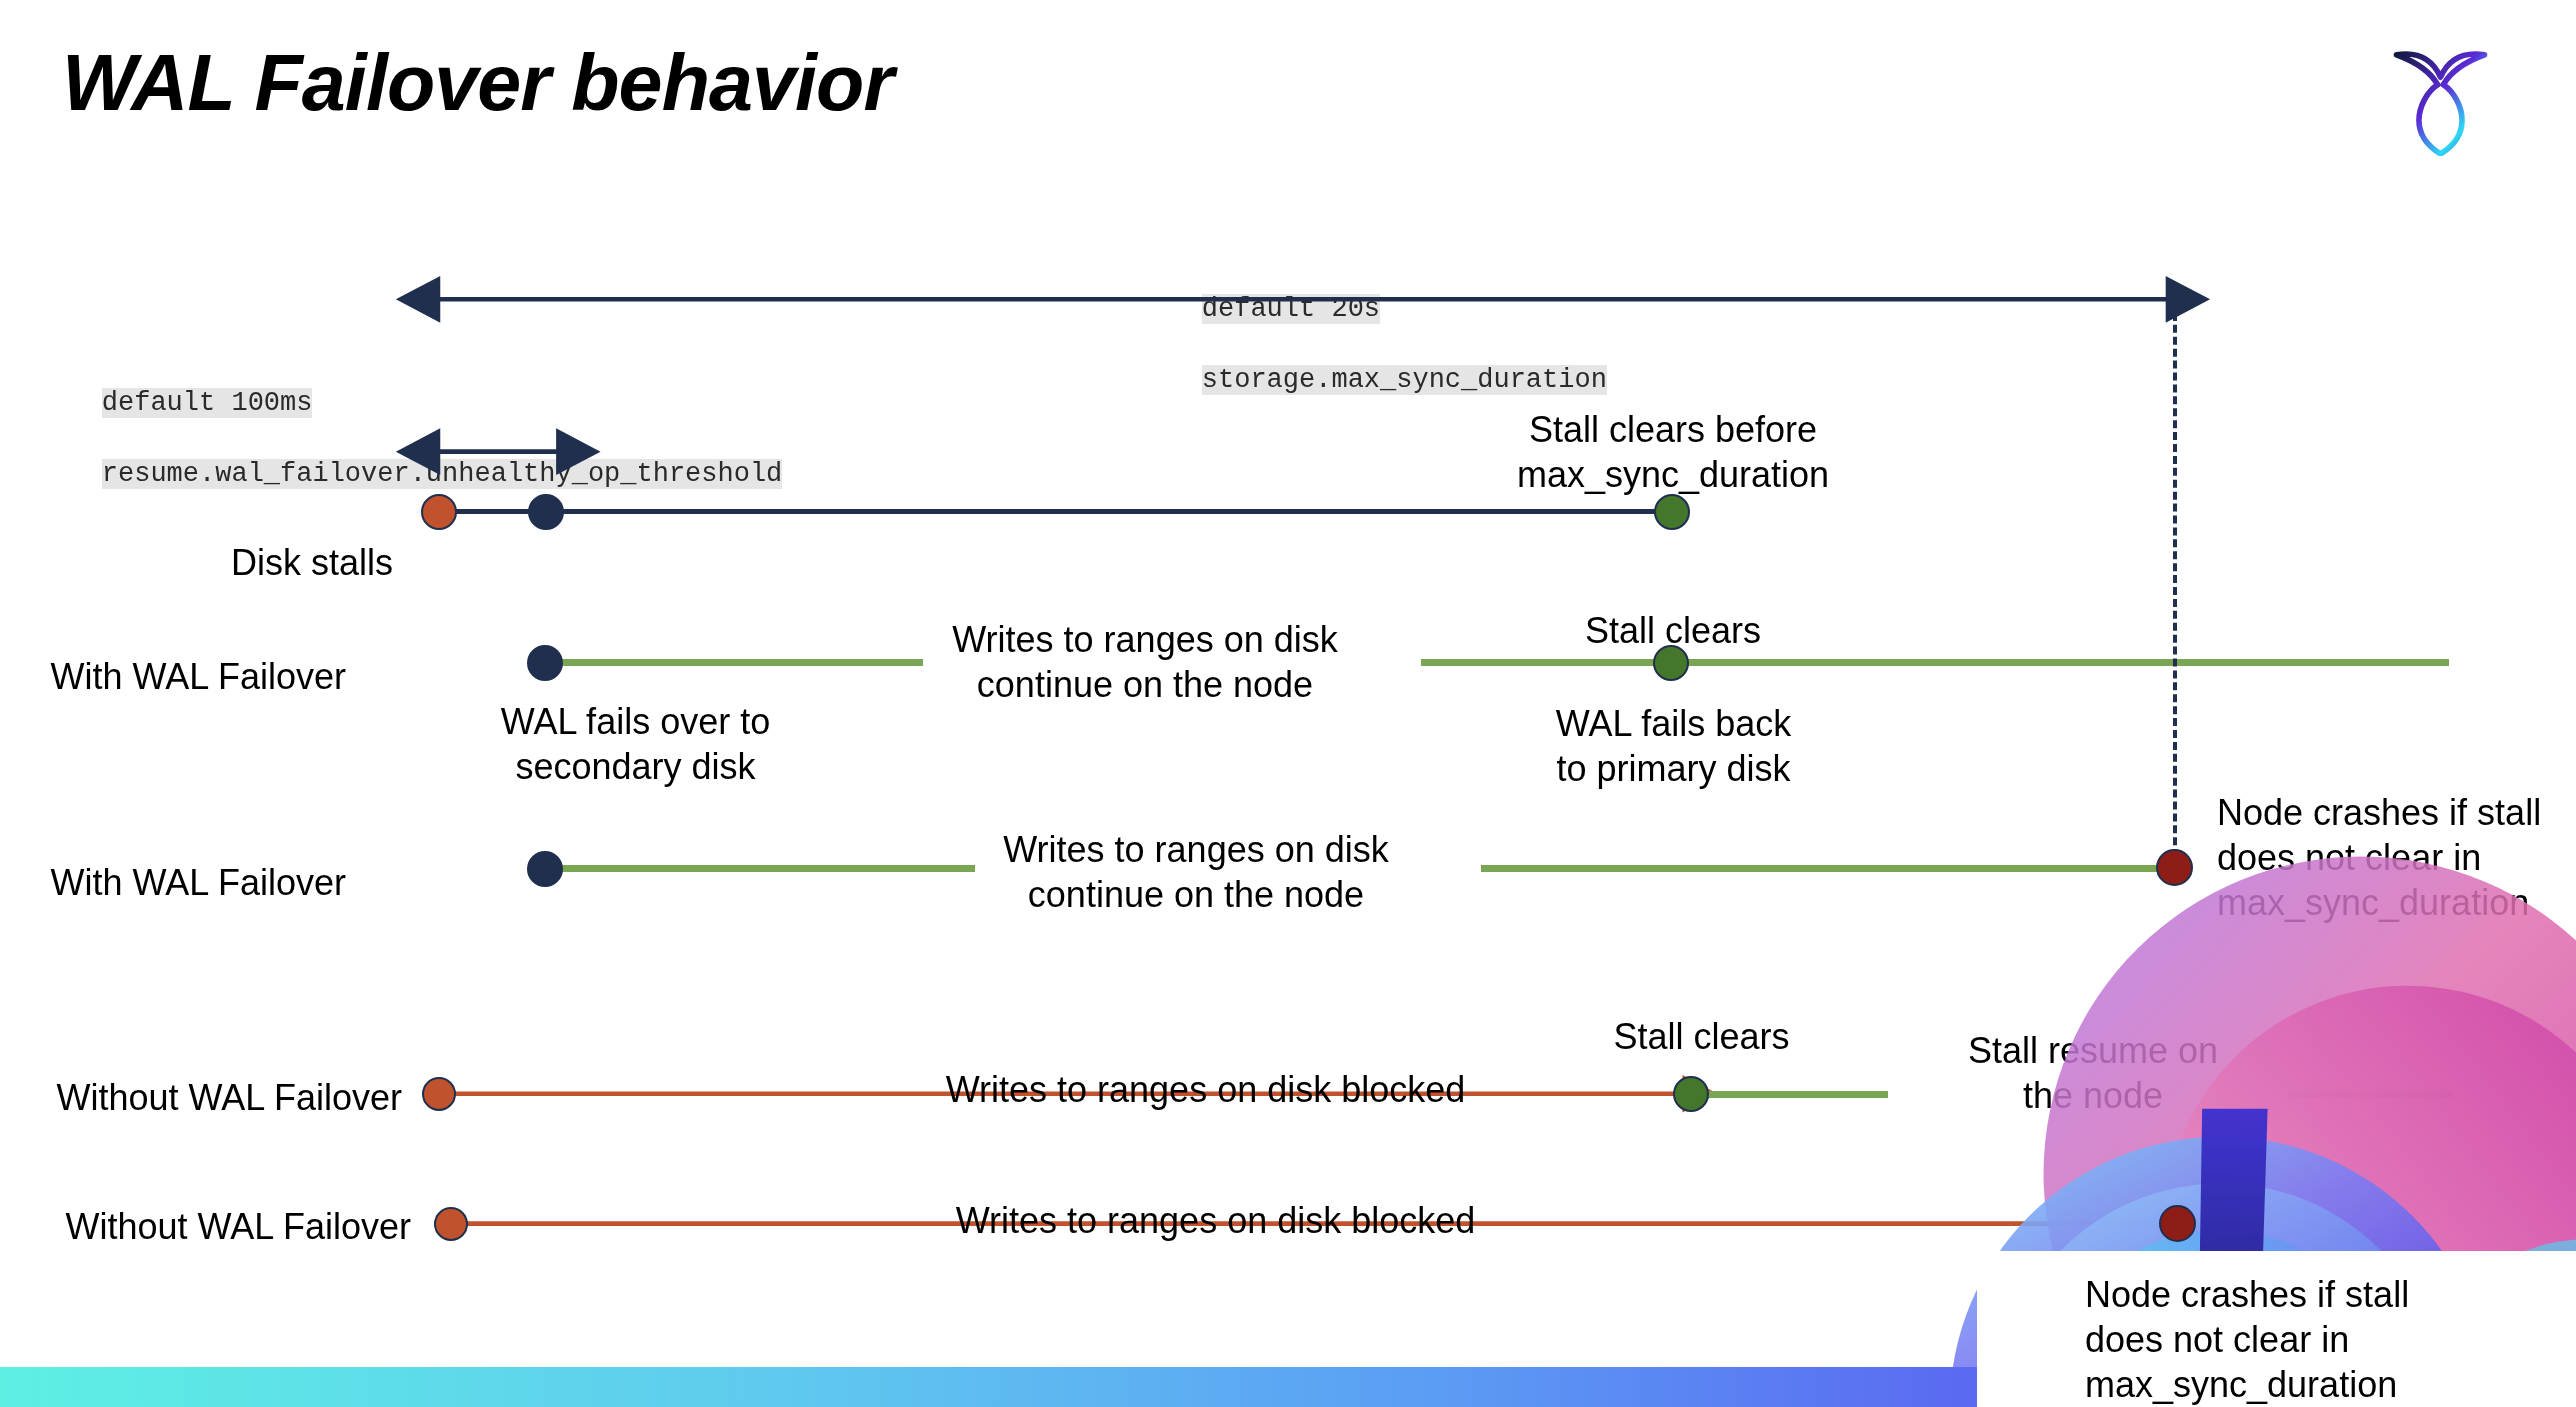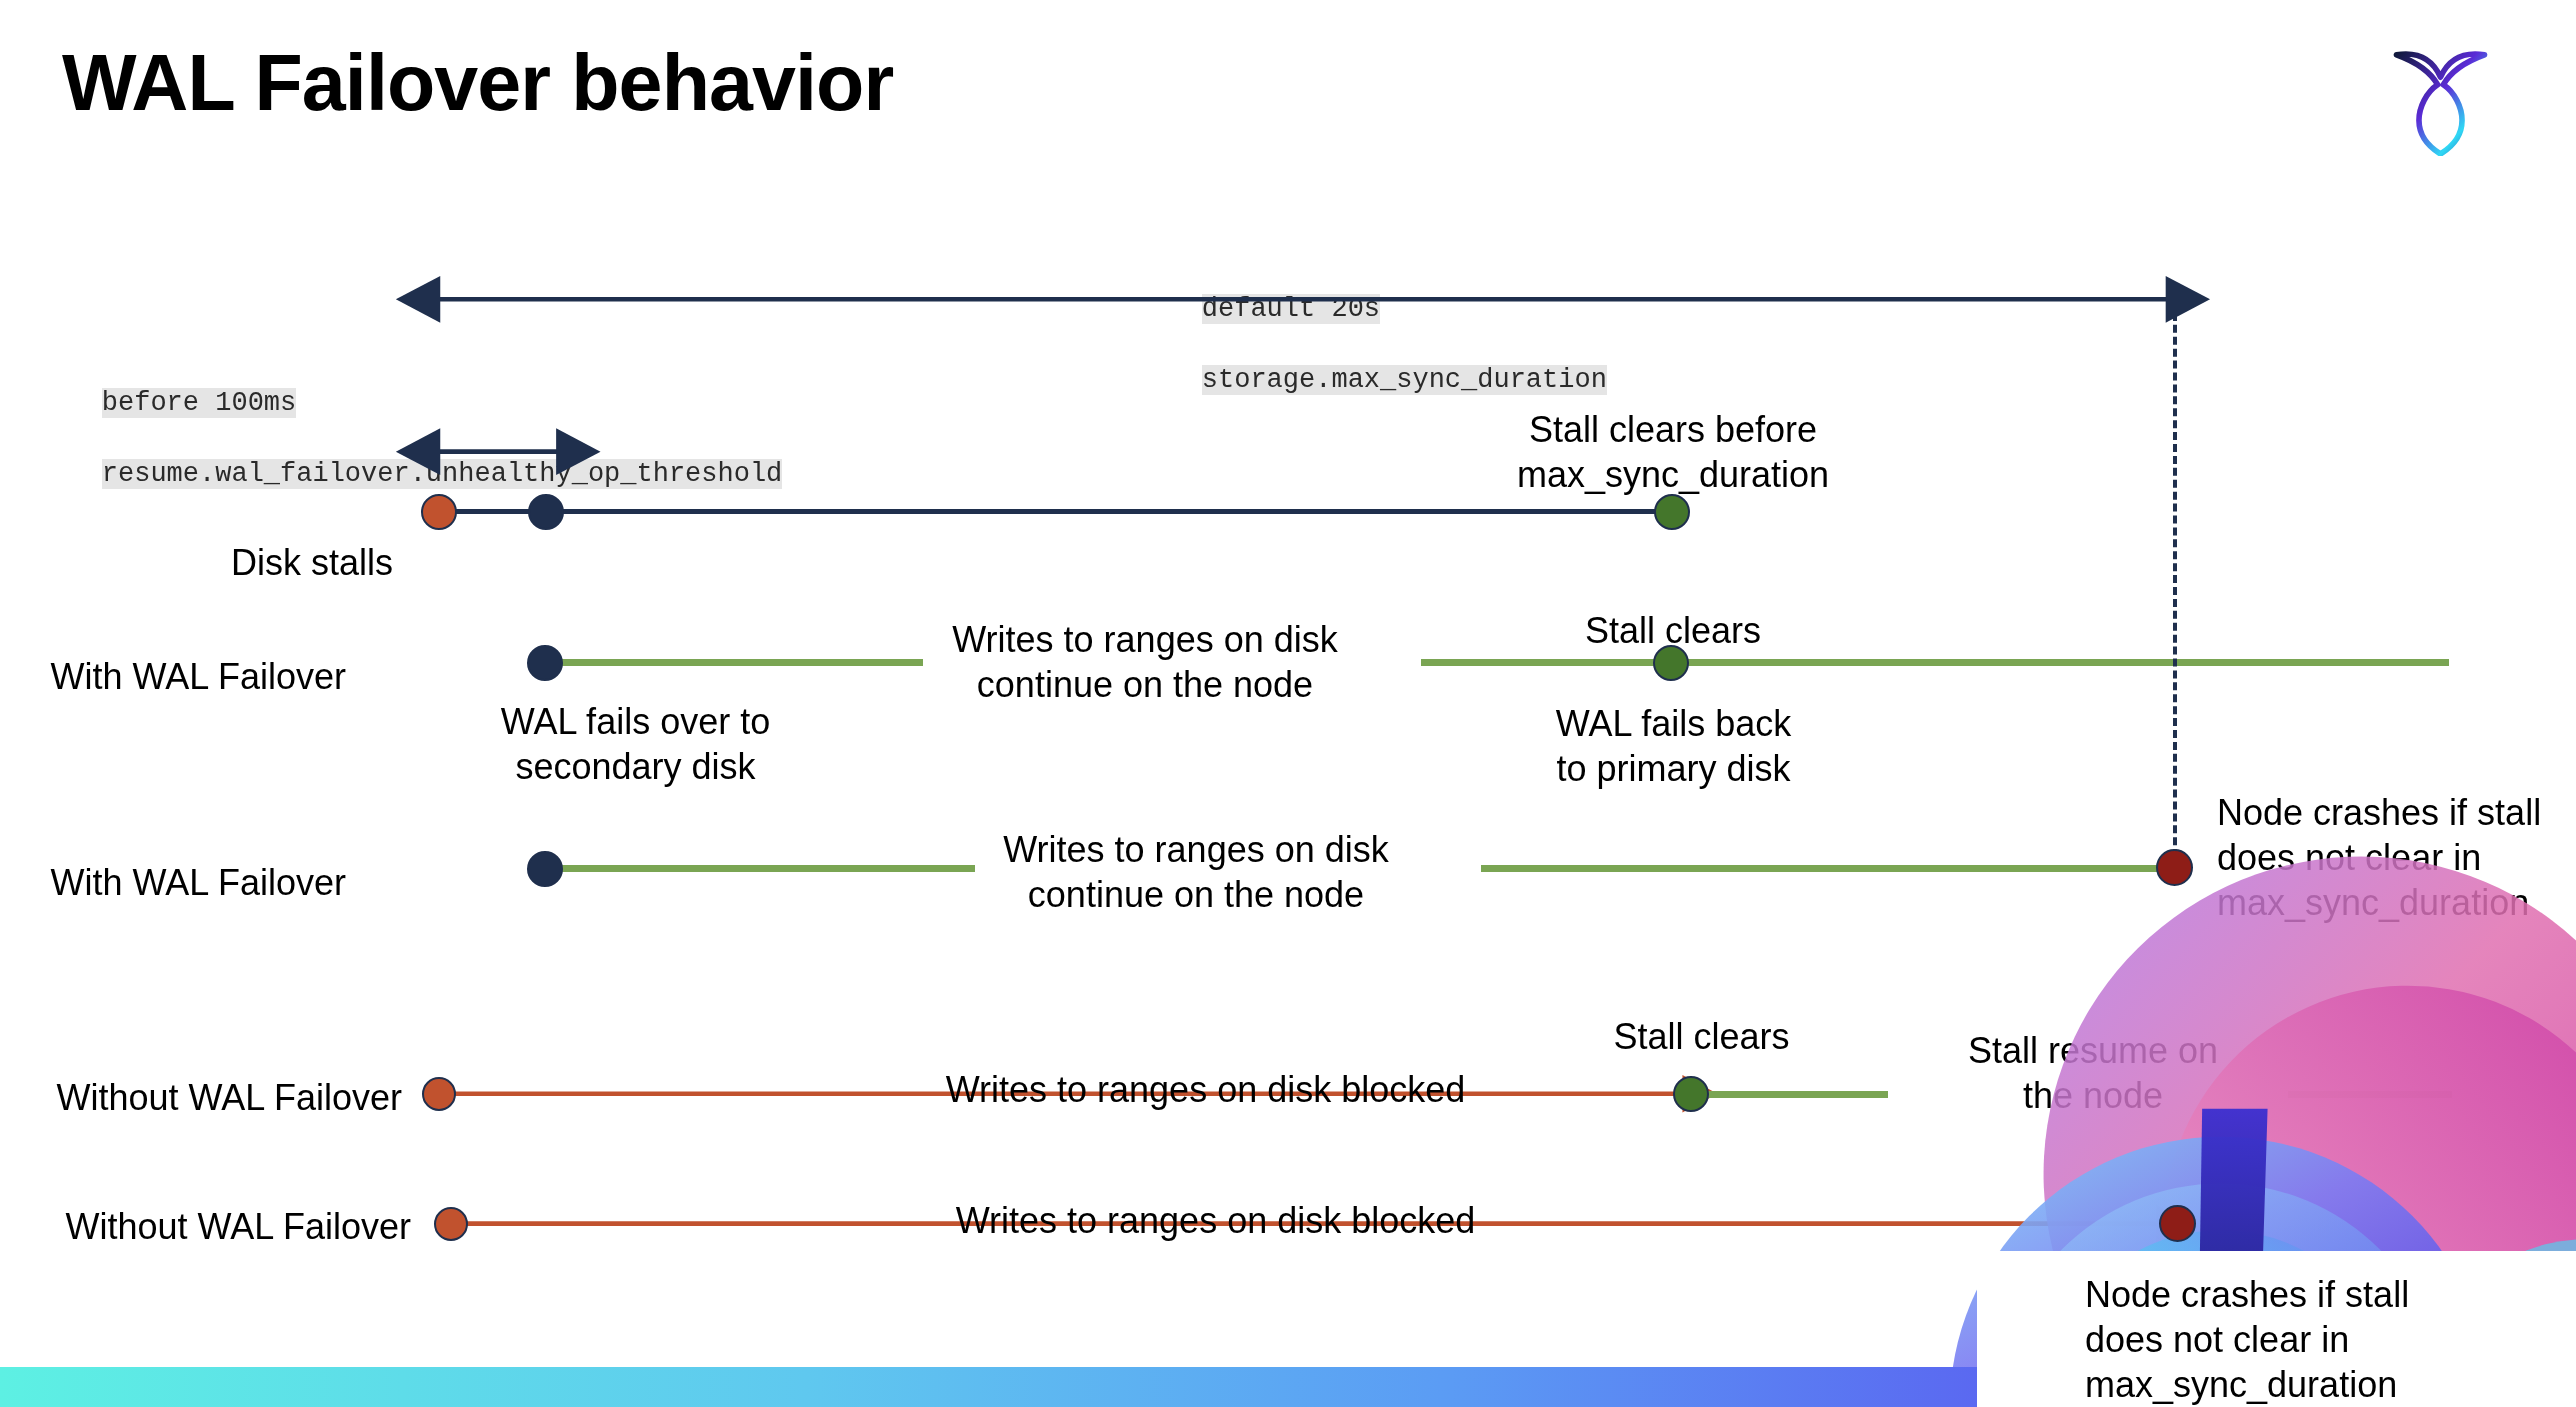--- a/index.html
+++ b/index.html
@@ -8,21 +8,21 @@
     width:2576px;height:1408px;
     background:#ffffff;
     overflow:hidden;
     font-family:"Liberation Sans", sans-serif;
     color:#000;
   }
   
   #title{
     position:absolute; left:62px; top:43px;
     font-size:79px; font-weight:bold; letter-spacing:-0.9px;
-    line-height:1.0; white-space:nowrap;
+    line-height:1.0; white-space:nowrap;font-style:italic;
   }
   
   #logo{position:absolute; left:2389px; top:34px; width:103px; height:122px;}
   
   .code{
     position:absolute;
     font-family:"Liberation Mono", monospace;
     font-size:27px; line-height:1.32;
     color:#2a2a2a;
     white-space:pre;
@@ -101,21 +101,21 @@
       <path d="M55 58 L55 128" fill="none" stroke="url(#lg2)" stroke-width="6"></path>
     </svg>
   </div>
 
   <div class="code" style="left:1137px; top:256px;">
     <span>default 20s</span><br>
     <span>storage.max_sync_duration</span>
   </div>
 
   <div class="code" style="left:37px; top:350px;">
-    <span>before 100ms</span><br>
+    <span>default 100ms</span><br>
     <span>resume.wal_failover.unhealthy_op_threshold</span>
   </div>
 
   <svg class="arrowlayer" viewBox="0 0 2756 1506" width="2576" height="1408">
     <defs>
       <marker id="navy-left" markerWidth="11" markerHeight="11" refX="9" refY="5.5" orient="auto" markerUnits="strokeWidth">
         <path d="M10,0.5 L10,10.5 L0.5,5.5 Z" fill="#1f2f4d"></path>
       </marker>
       <marker id="navy-right" markerWidth="11" markerHeight="11" refX="2" refY="5.5" orient="auto" markerUnits="strokeWidth">
         <path d="M1,0.5 L1,10.5 L10.5,5.5 Z" fill="#1f2f4d"></path>

